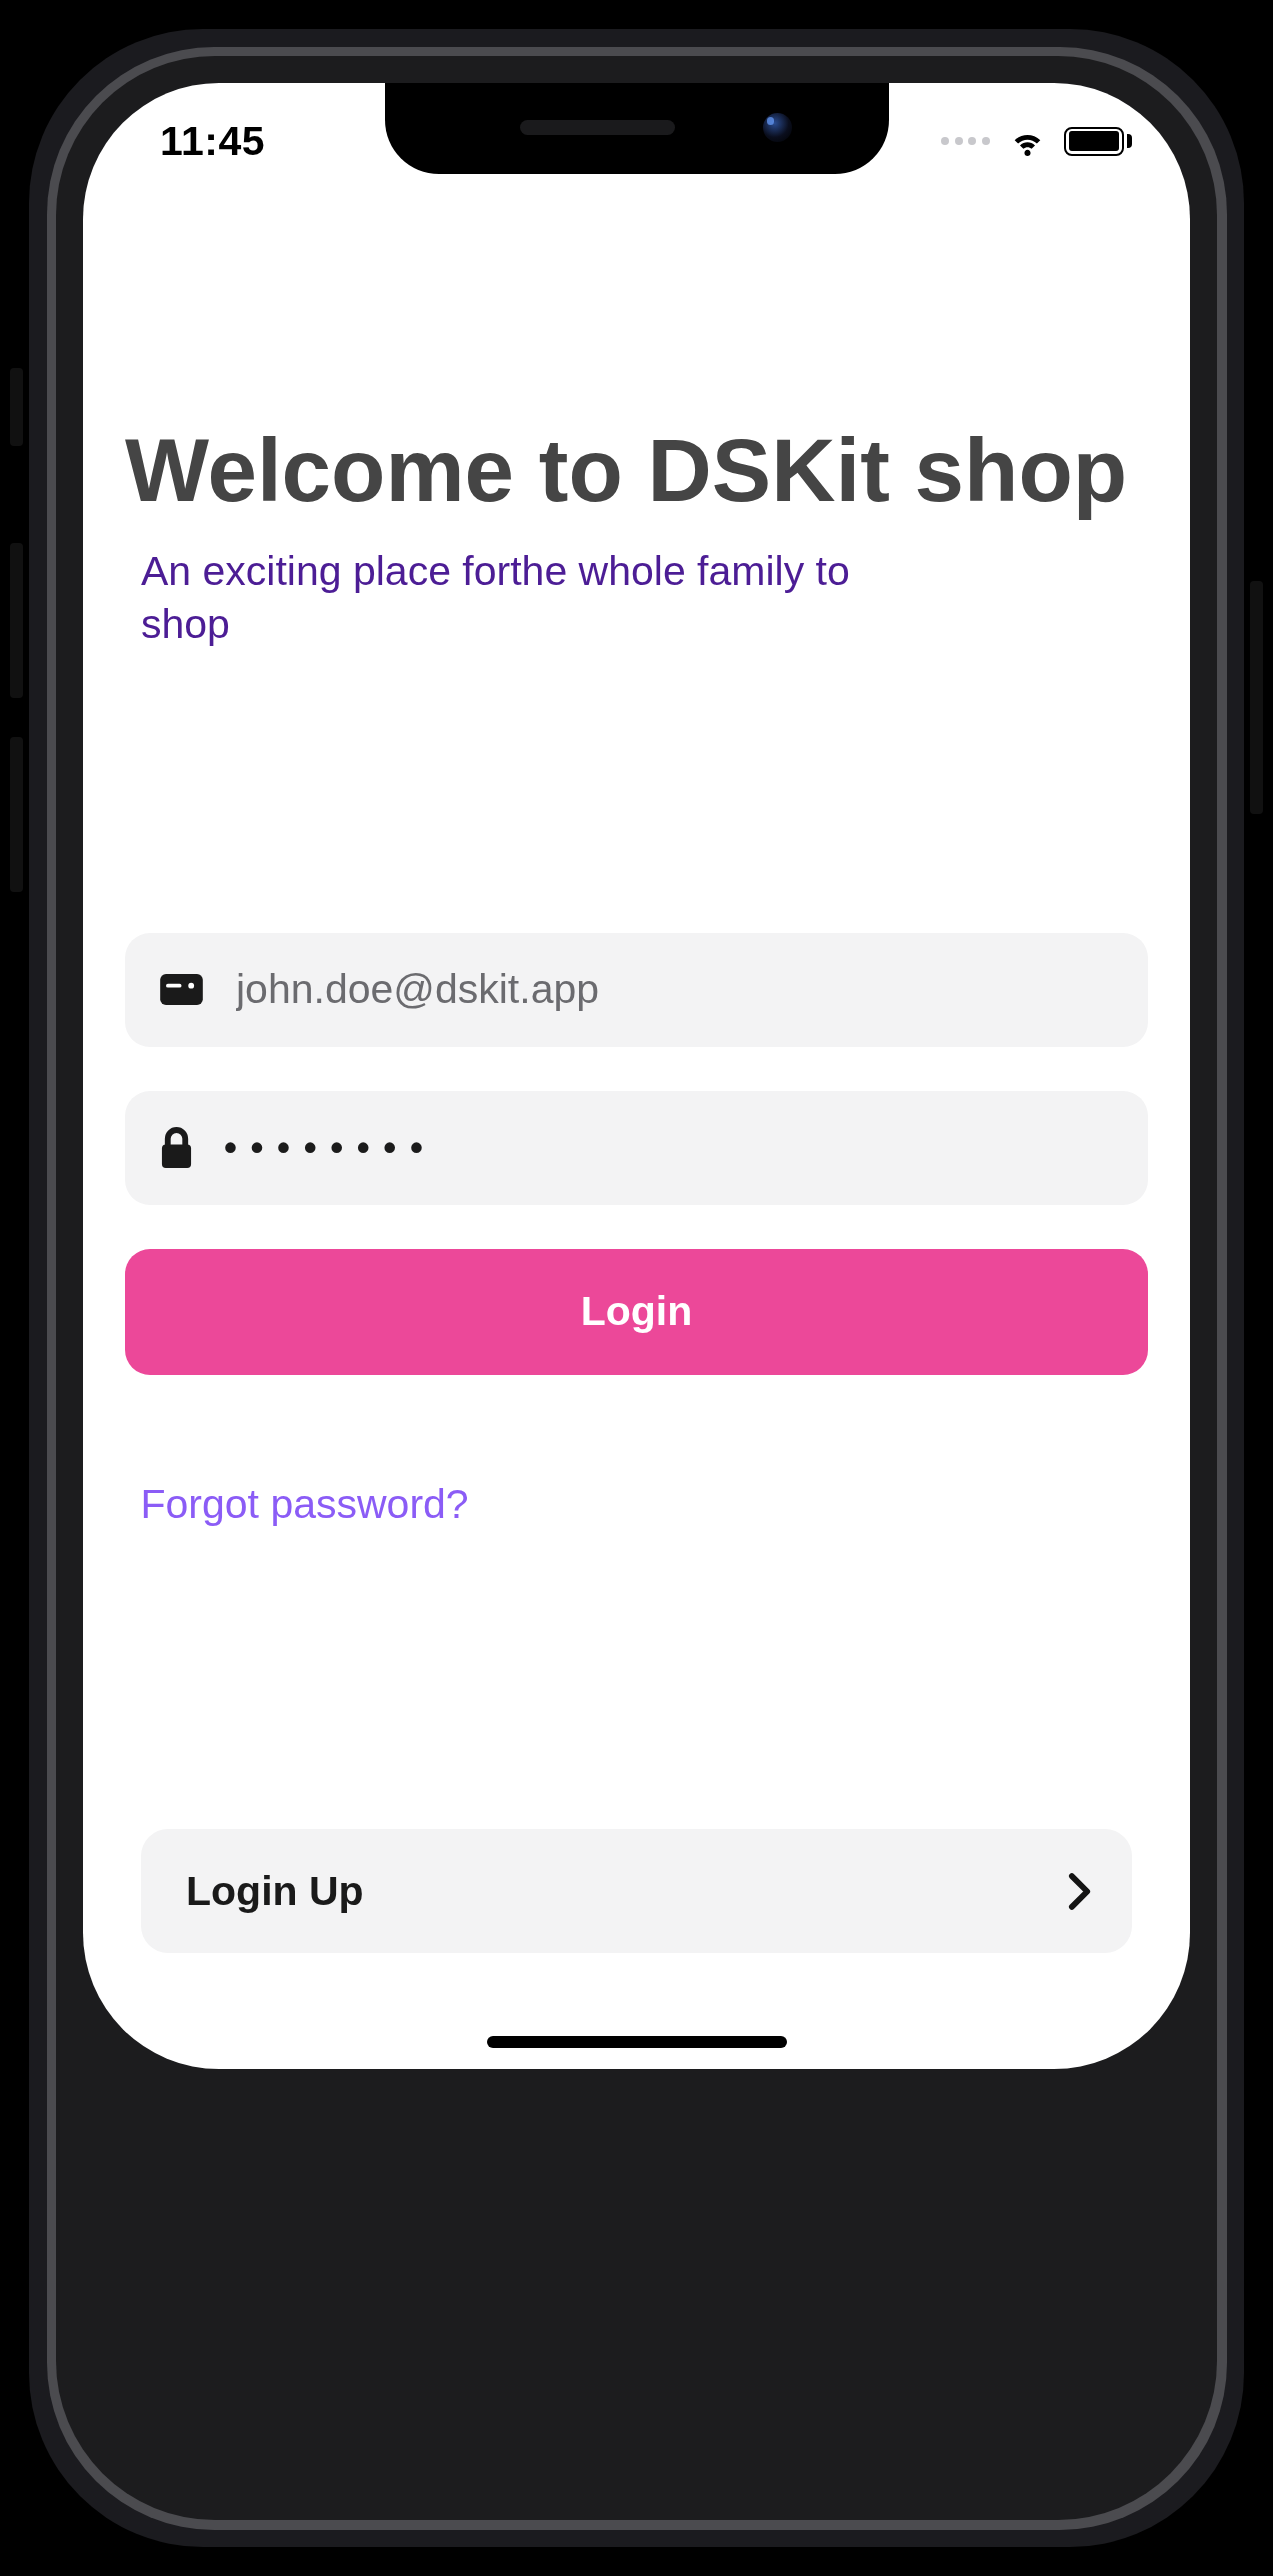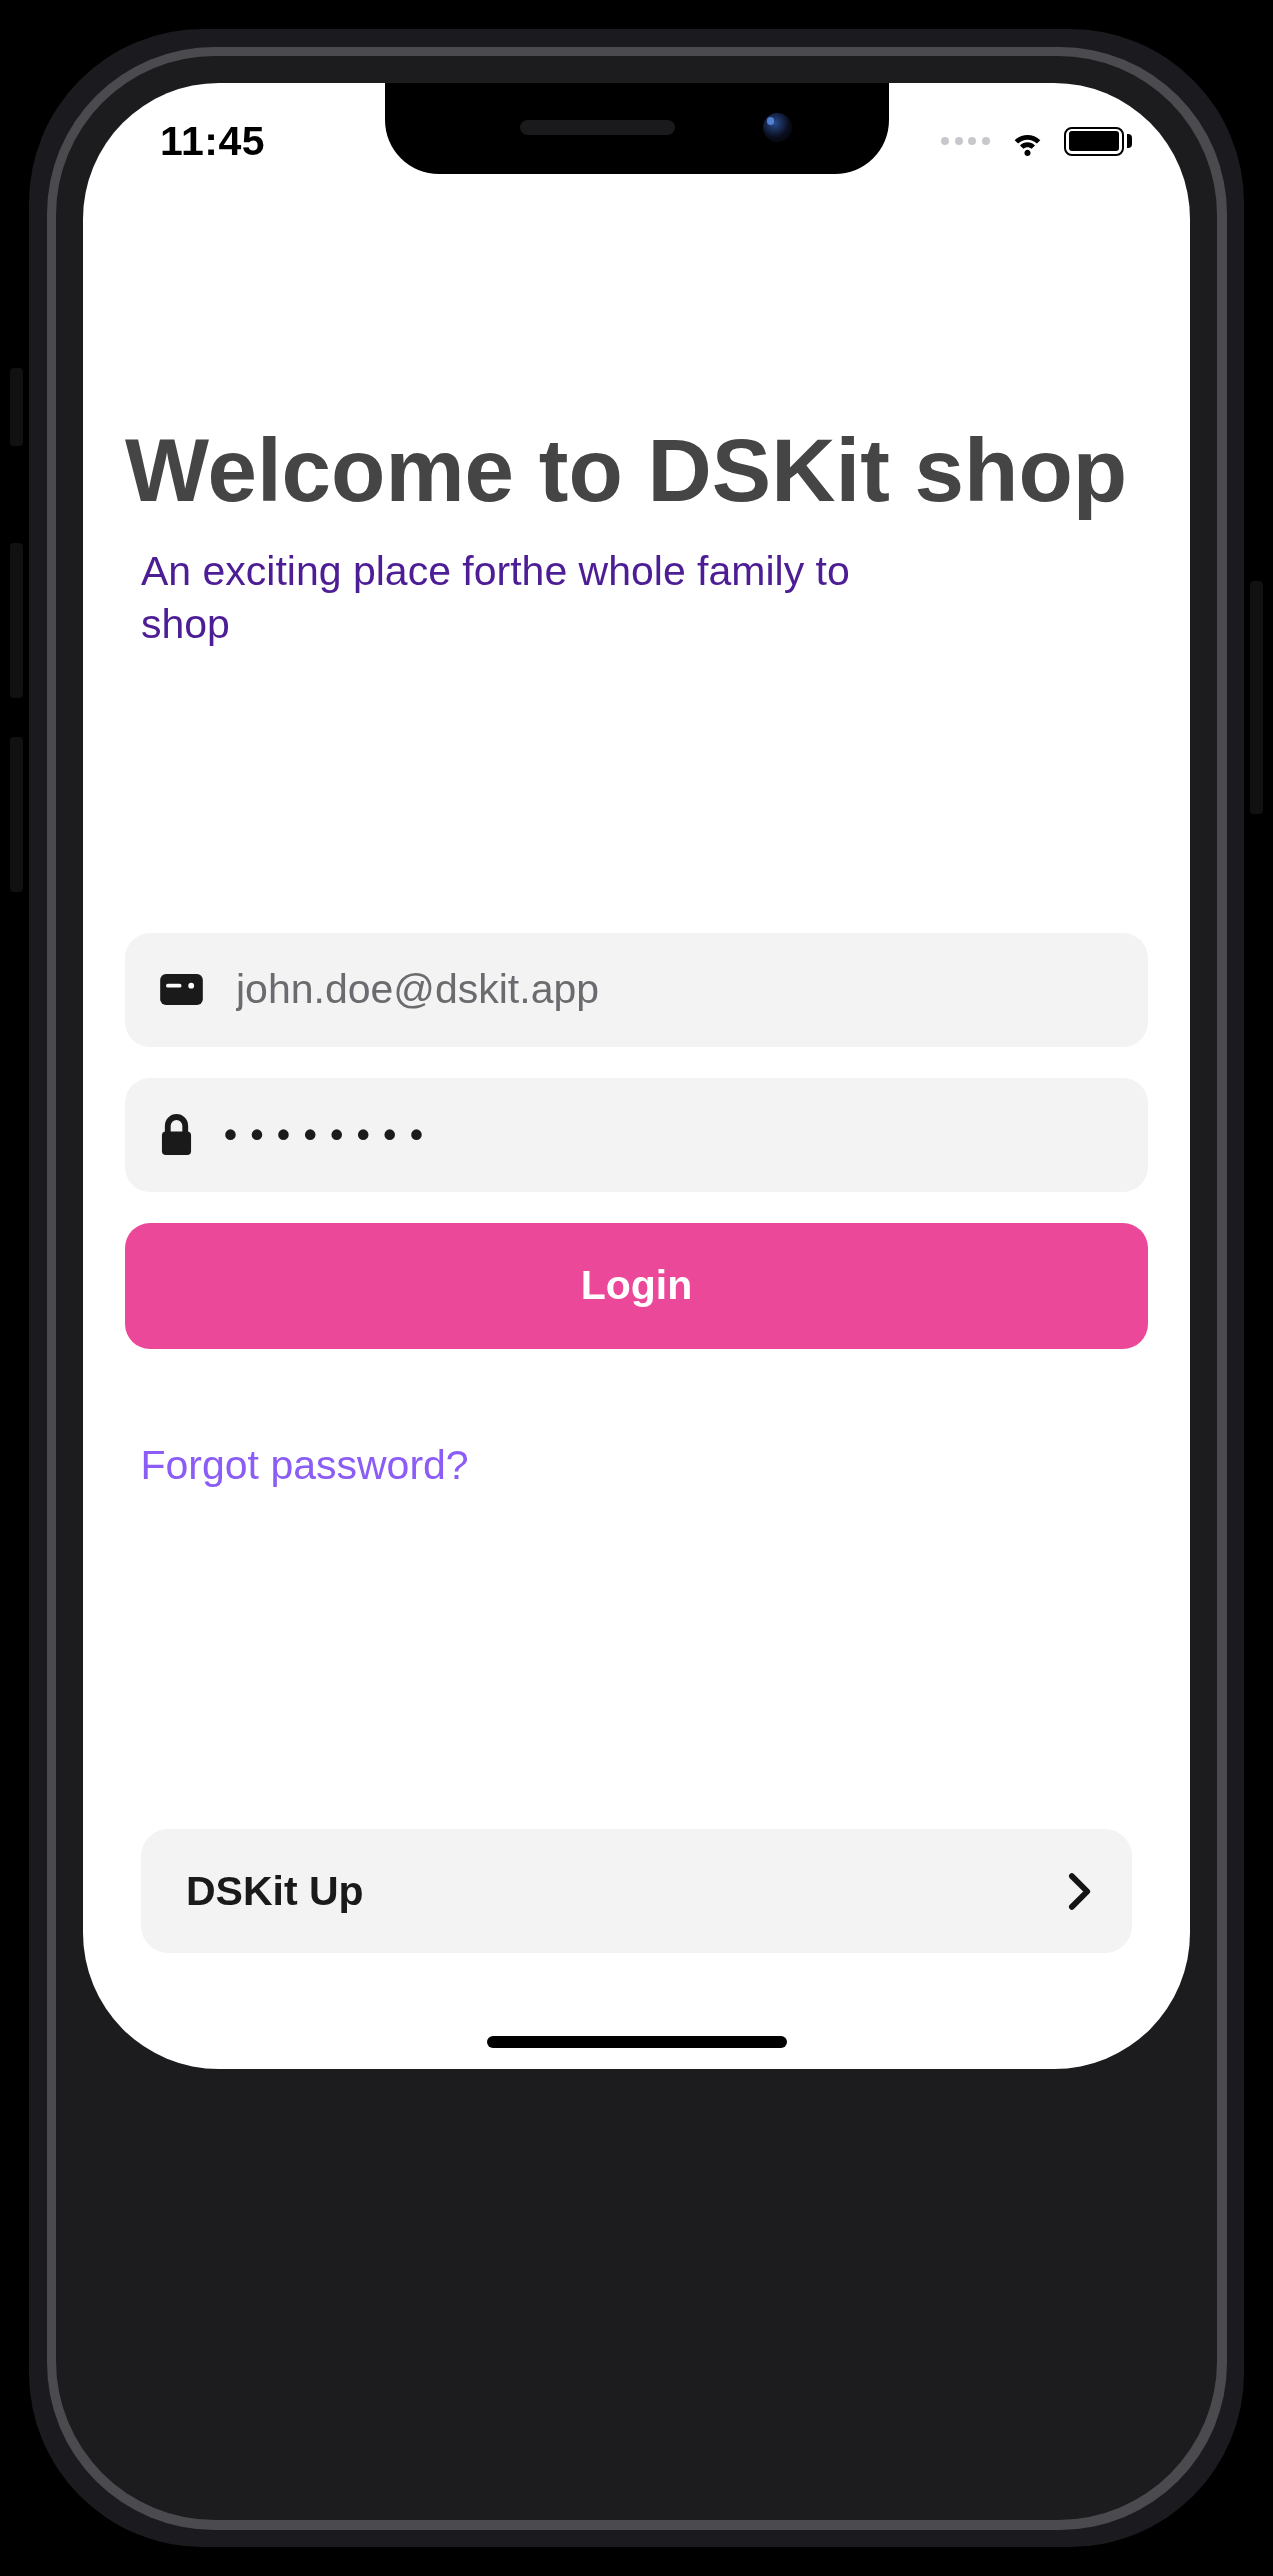--- a/index.html
+++ b/index.html
@@ -196,21 +196,21 @@
     line-height: 1.3;
     color: #4c1d95;
     margin: 27px 0 0 16px;
     max-width: 775px;
   }
 
   .form {
     margin-top: 281px;
     display:flex;
     flex-direction:column;
-    gap: 31px;
+    gap: 44px;
   }
 
   .field {
     height: 114px;
     background: #f3f3f4;
     border-radius: 25px;
     display:flex;
     align-items:center;
     padding: 0 35px;
     gap: 31px;
@@ -361,21 +361,21 @@
 
           <button class="login-btn">Login</button>
 
           <div class="forgot">Forgot password?</div>
         </div>
 
         <div class="spacer"></div>
       </div>
 
       <div class="signup">
-        <span class="signup-label">DSKit Up</span>
+        <span class="signup-label">Login Up</span>
         <span class="signup-chevron">
           <svg width="25" height="39" viewBox="0 0 26 40">
             <path d="M4 4 L20 20 L4 36" fill="none" stroke="#141414" stroke-width="6" stroke-linecap="round" stroke-linejoin="round"></path>
           </svg>
         </span>
       </div>
 
       <div class="home-indicator"></div>
     </div>
   </div>

